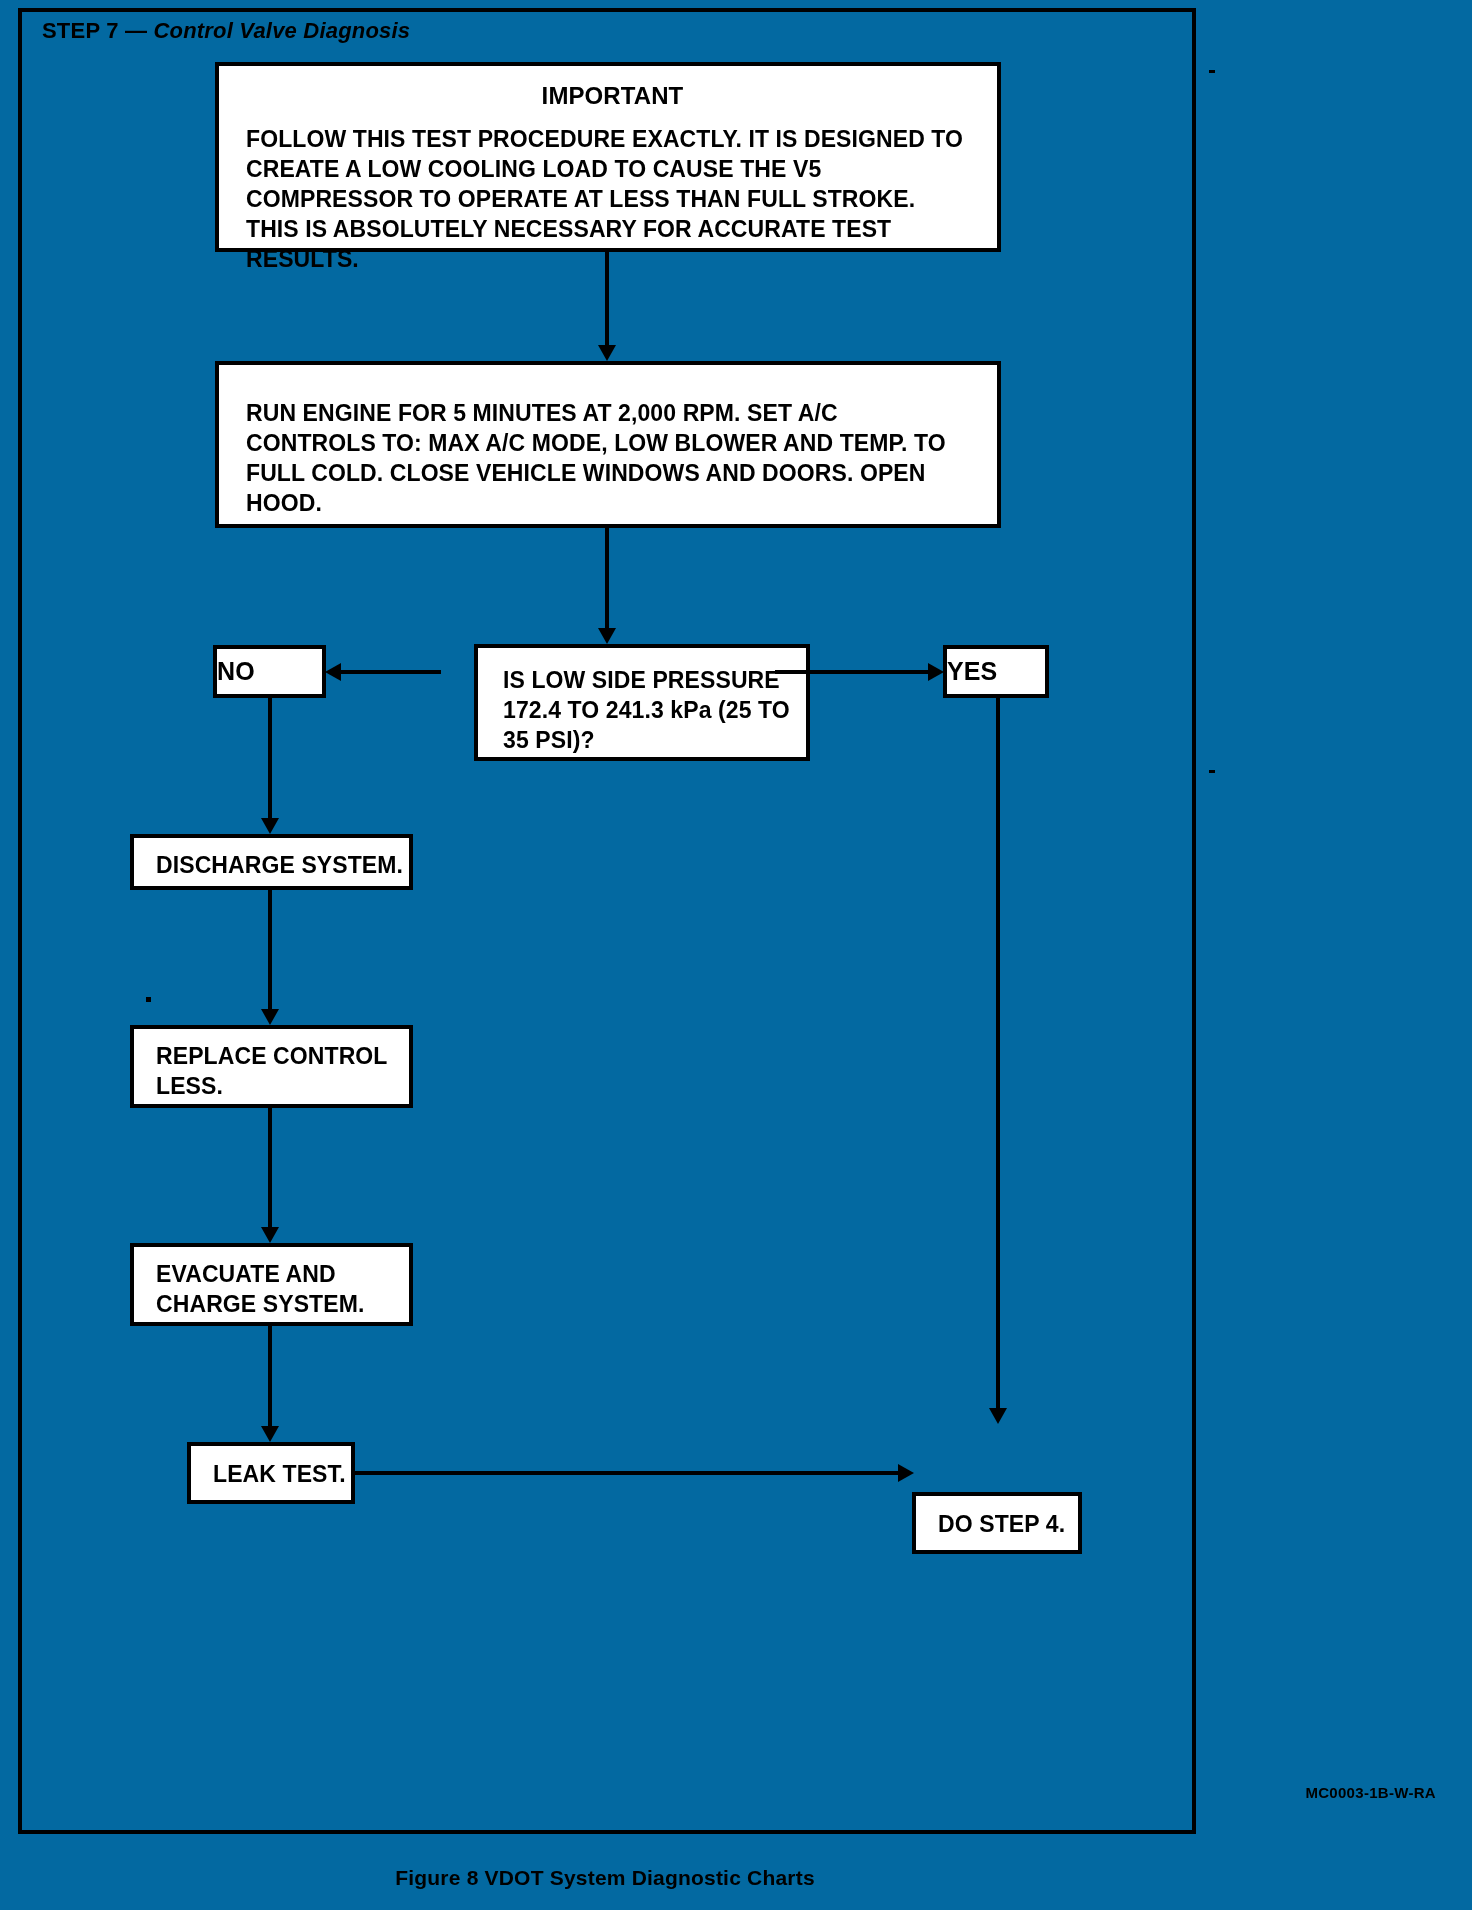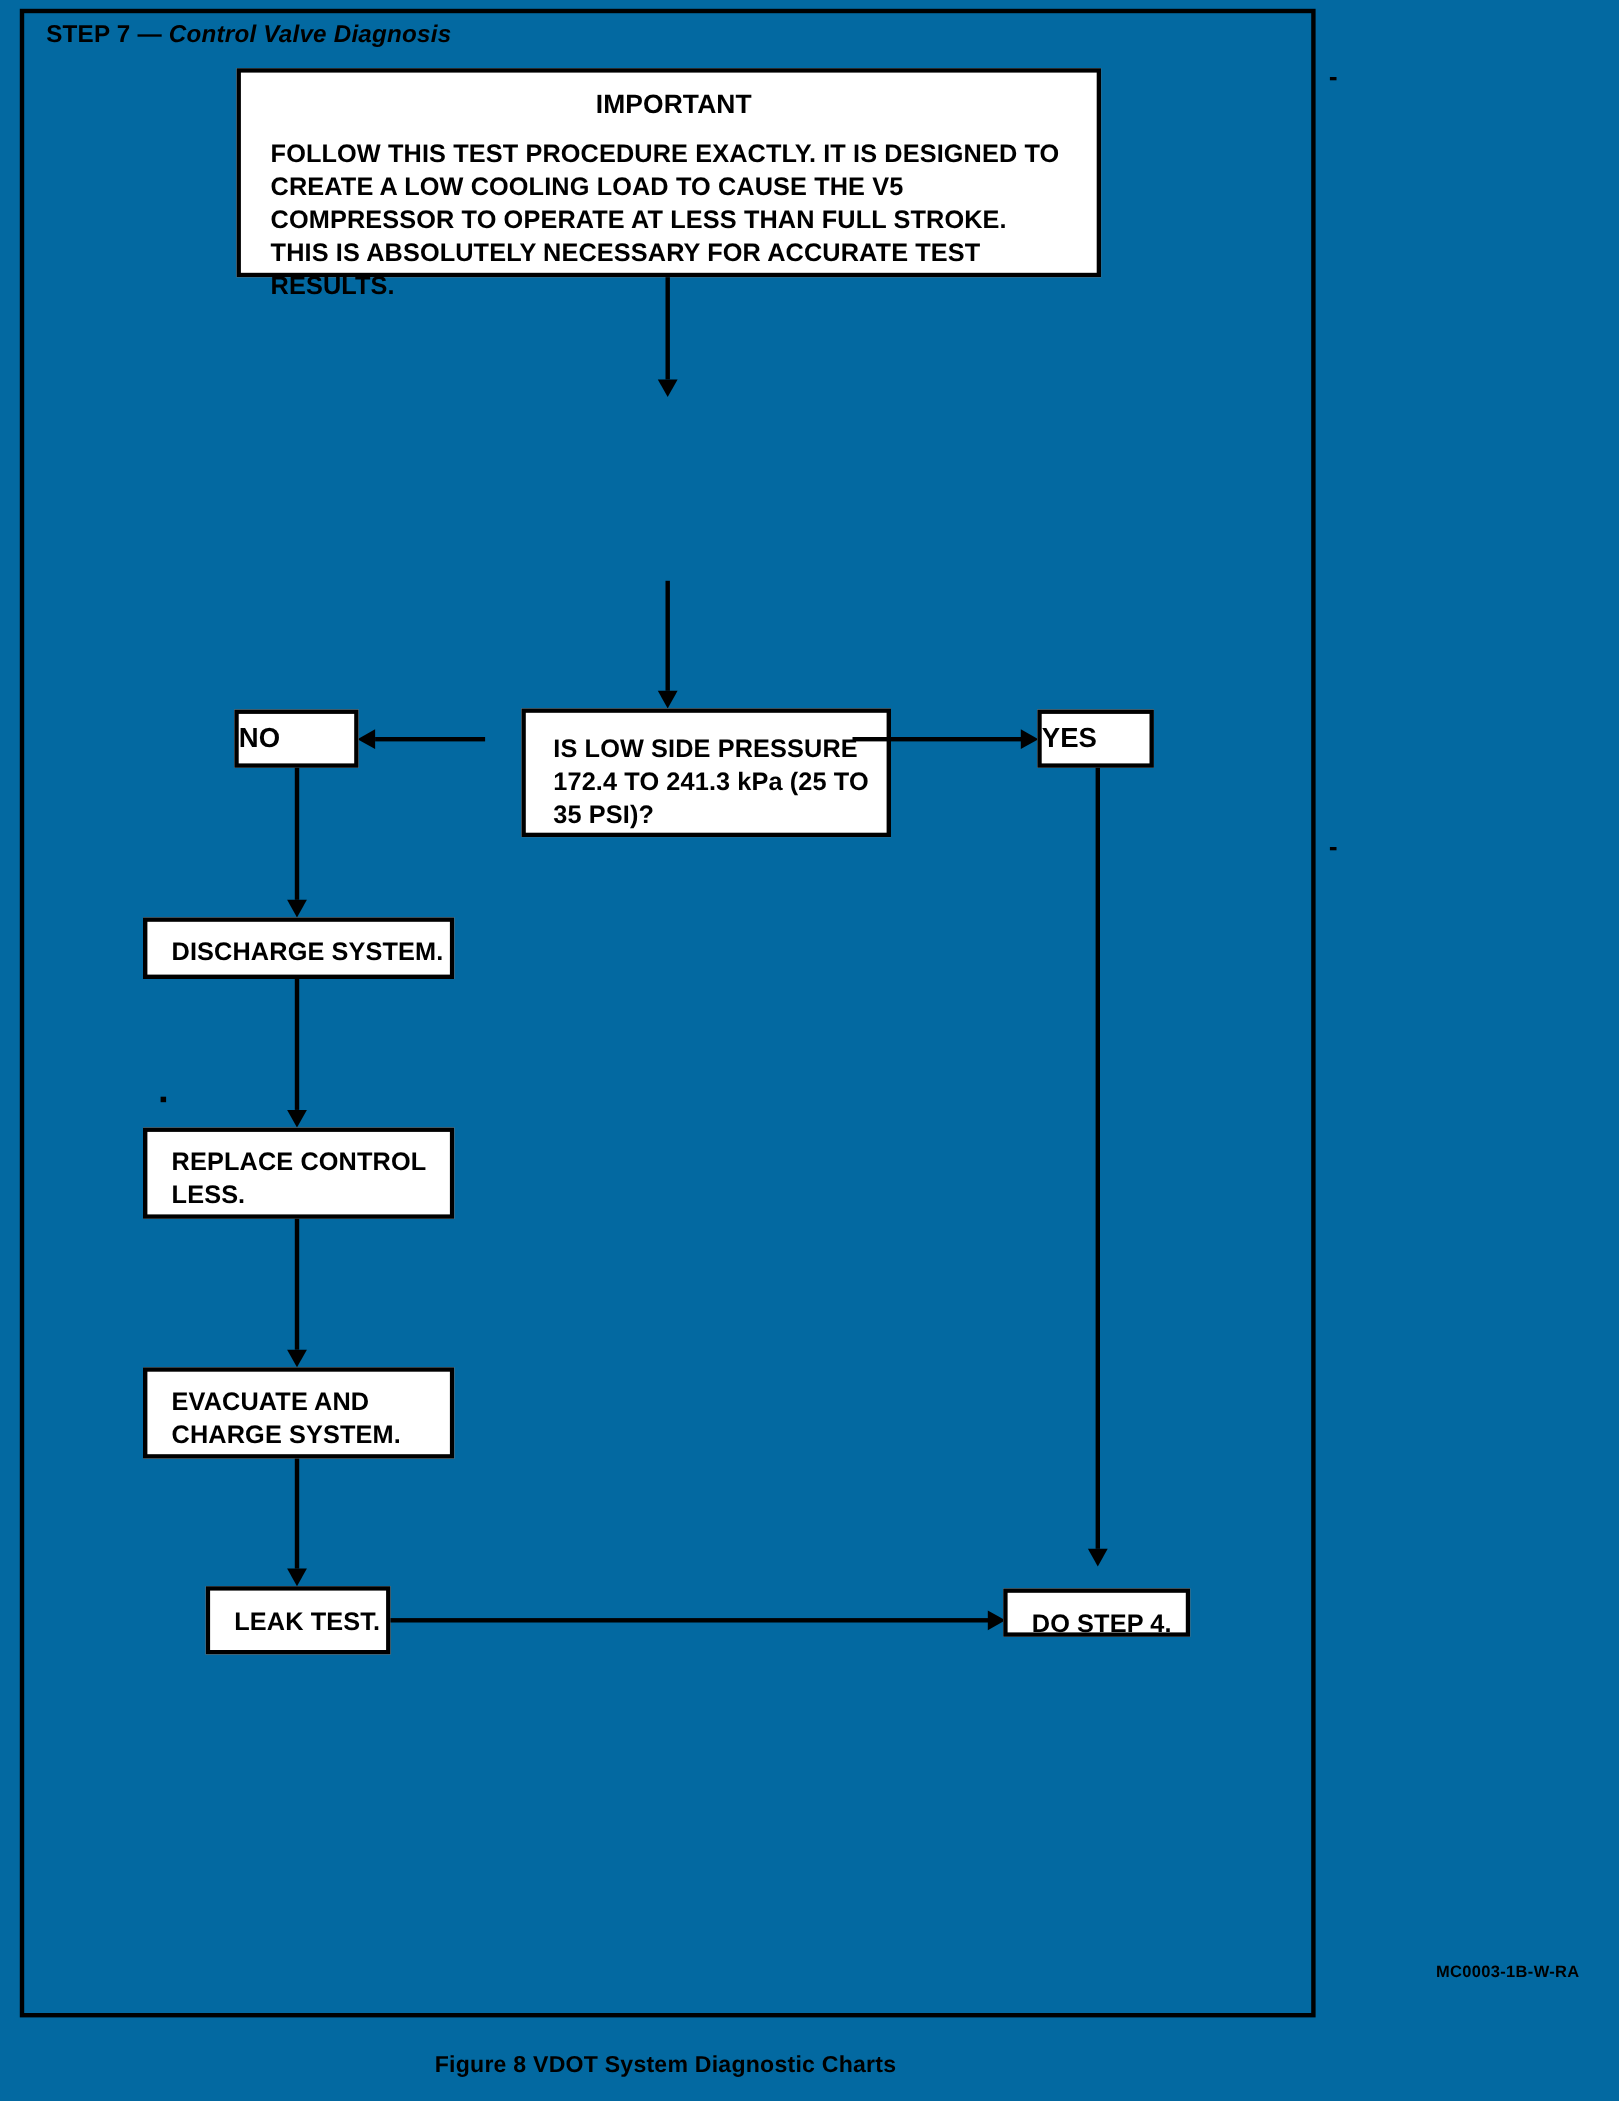--- a/index.html
+++ b/index.html
@@ -170,20 +170,28 @@
       <div class="body-line">CREATE A LOW COOLING LOAD TO CAUSE THE V5</div>
       <div class="body-line">COMPRESSOR TO OPERATE AT LESS THAN FULL STROKE.</div>
       <div class="body-line">THIS IS ABSOLUTELY NECESSARY FOR ACCURATE TEST</div>
       <div class="body-line">RESULTS.</div>
     </div>
   </div>
 
   <div class="vline" style="left:605px; top:252px; height:93px;"></div>
   <div class="arrow-down" style="left:598px; top:345px;"></div>
 
+  <div class="box" style="left:215px; top:361px; width:786px; height:167px;">
+    <div class="inner" style="padding-top:34px;">
+      <div class="body-line">RUN ENGINE FOR 5 MINUTES AT 2,000 RPM. SET A/C</div>
+      <div class="body-line">CONTROLS TO: MAX A/C MODE, LOW BLOWER AND TEMP. TO</div>
+      <div class="body-line">FULL COLD. CLOSE VEHICLE WINDOWS AND DOORS. OPEN</div>
+      <div class="body-line">HOOD.</div>
+    </div>
+  </div>
 
   <div class="vline" style="left:605px; top:528px; height:100px;"></div>
   <div class="arrow-down" style="left:598px; top:628px;"></div>
 
   <div class="box" style="left:439px; top:644px; width:336px; height:117px;margin-left:35px;">
     <div class="inner" style="padding-top:18px; padding-left:25px;">
       <div class="body-line">IS LOW SIDE PRESSURE</div>
       <div class="body-line">172.4 TO 241.3 kPa (25 TO</div>
       <div class="body-line">35 PSI)?</div>
     </div>
@@ -242,21 +250,21 @@
       <div class="body-line">LEAK TEST.</div>
     </div>
   </div>
 
   <div class="hline" style="left:355px; top:1471px; width:545px;"></div>
   <div class="arrow-right" style="left:898px; top:1464px;"></div>
 
   <div class="vline" style="left:996px; top:698px; height:710px;"></div>
   <div class="arrow-down" style="left:989px; top:1408px;"></div>
 
-  <div class="box" style="left:912px; top:1444px; width:170px; height:44px;">
+  <div class="box" style="left:912px; top:1492px; width:170px; height:62px;">
     <div class="inner" style="padding:14px 0 0 22px;">
       <div class="body-line">DO STEP 4.</div>
     </div>
   </div>
 
   <div class="fig-code">MC0003-1B-W-RA</div>
 
   <div class="caption">Figure 8 VDOT System Diagnostic Charts</div>
 
   <div class="margin-tick" style="left:1209px; top:70px;"></div>

